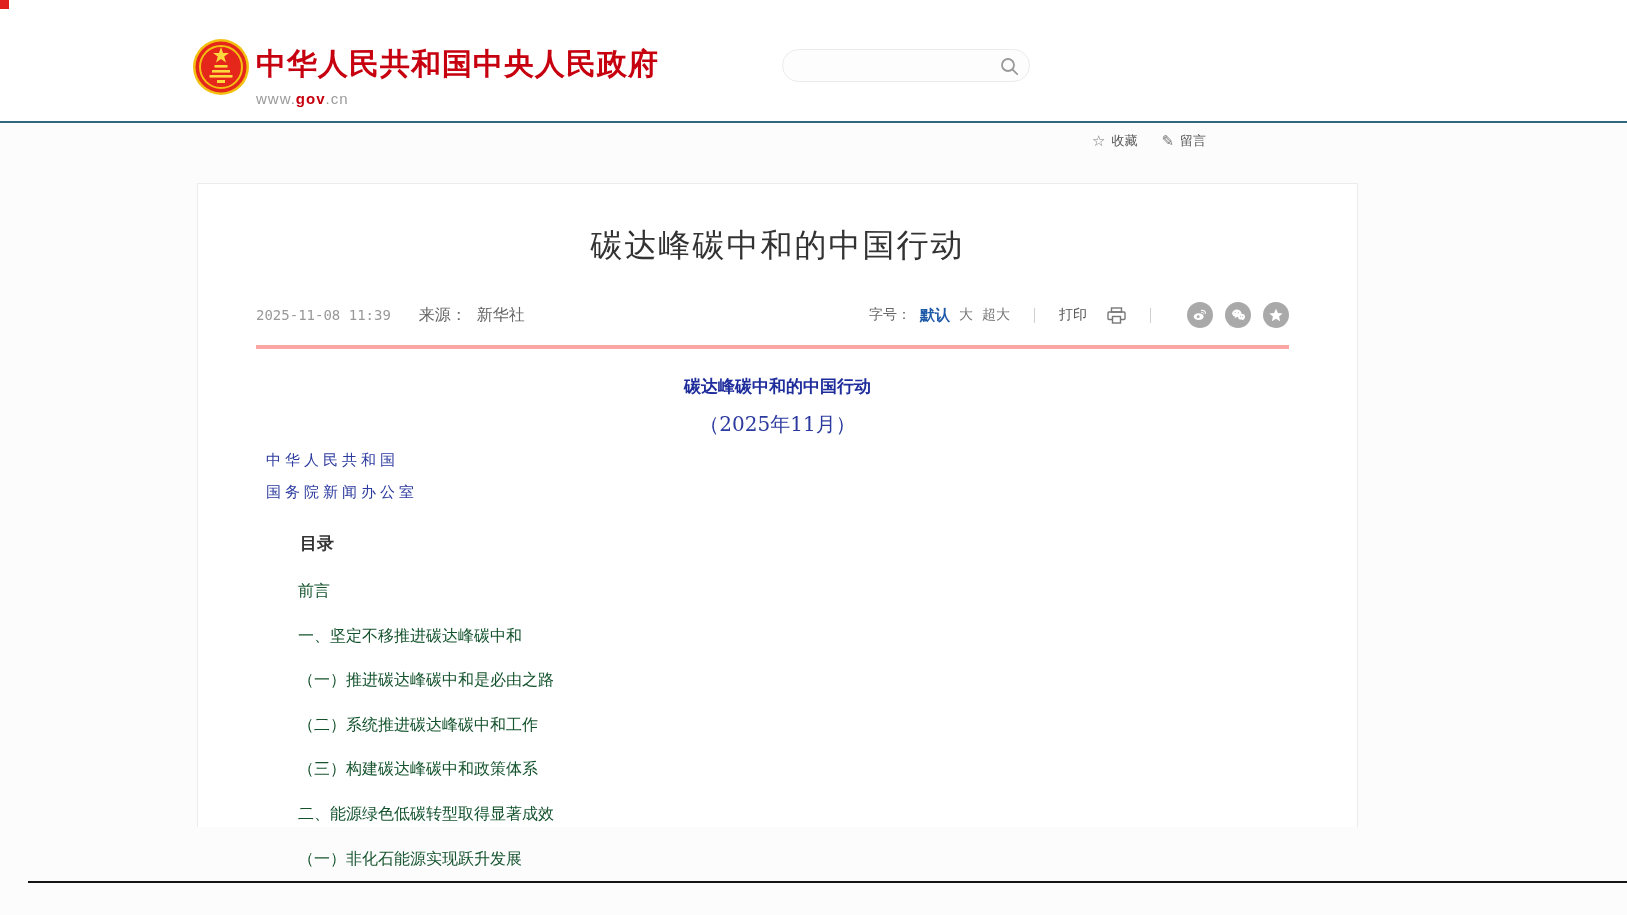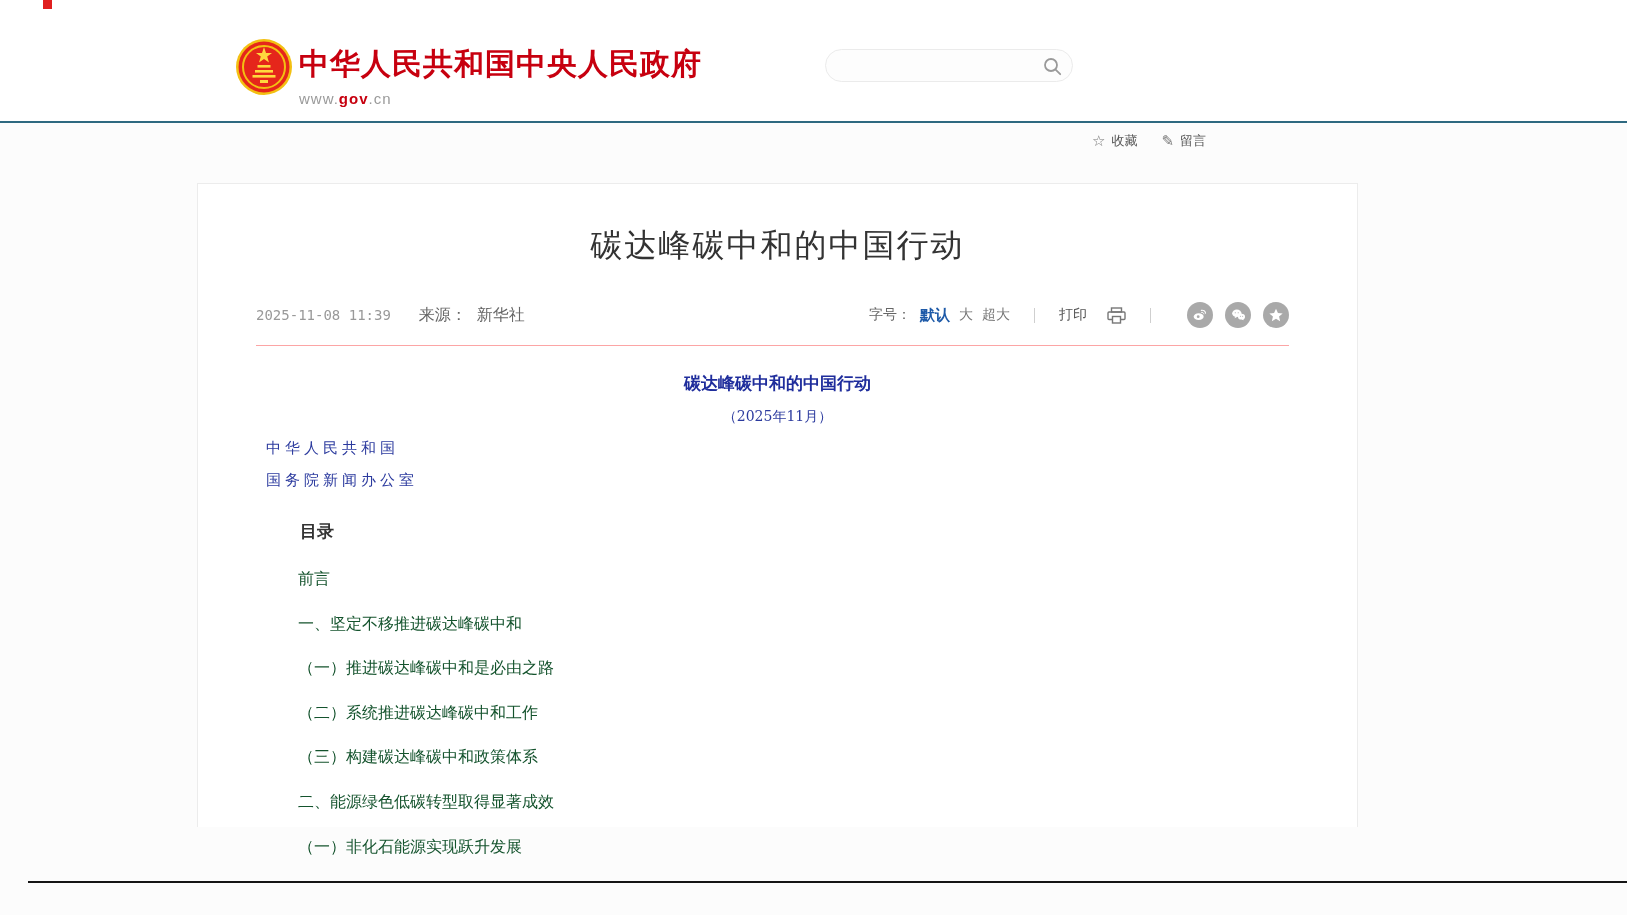--- a/index.html
+++ b/index.html
@@ -2,21 +2,21 @@
 <html><head>
 <meta charset="utf-8">
 <style>
   * { margin:0; padding:0; box-sizing:border-box; }
   html,body { width:1627px; height:915px; }
   body {
     position:relative; overflow:hidden; background:#ffffff;
     font-family:"Liberation Sans", sans-serif; color:#333;
   }
   
-  .header { position:absolute; top:0; left:0; width:1414px; height:121px; background:#fff;margin-left:43px; }
+  .header { position:absolute; top:0; left:0; width:1414px; height:121px; background:#fff; }
   .corner-dot { position:absolute; left:0; top:0; width:9px; height:9px; background:#e01f1f; }
   .logo { position:absolute; left:192px; top:38px; width:58px; height:58px; }
   .site-block { position:absolute; left:256px; top:44px; }
   .site-title { font-size:30px; font-weight:bold; color:#c7000f; letter-spacing:1px; }
   .site-url { font-size:15px; color:#9a9a9a; margin-top:5px; letter-spacing:1px; }
   .site-url .gov { color:#c7000f; font-weight:bold; }
   .search-box { position:absolute; left:782px; top:49px; width:248px; height:33px;
     border:1px solid #ebebeb; border-radius:17px; background:#fdfdfd; }
   .search-box input { position:absolute; left:14px; top:1px; width:195px; height:29px;
     border:none; outline:none; background:transparent; font-size:14px; color:#333; }
@@ -31,37 +31,37 @@
   .actions { position:absolute; top:132px; left:1092px; display:flex; gap:24px;
     font-size:13px; color:#555; }
   .action { display:flex; align-items:center; gap:6px; cursor:pointer; }
   .action .ic { color:#777; font-size:15px; }
   
   .card { position:absolute; left:197px; top:183px; width:1161px; height:644px;
     background:#fff; border:1px solid #ececec; border-bottom:none; }
   .article-title { margin:40px 0 0; text-align:center; font-size:32px; font-weight:400;
     color:#333; letter-spacing:2px; }
   .meta-row { display:flex; justify-content:space-between; align-items:center;
-    margin:34px 68px 0 58px; padding-bottom:17px; border-bottom:1px solid #fca5a5; }
+    margin:34px 68px 0 58px; padding-bottom:17px; border-bottom:4px solid #fca5a5; }
   .meta-left { display:flex; align-items:baseline; gap:28px; }
   .date { font-family:"DejaVu Sans Mono", monospace; font-size:14px; color:#999; }
   .source { font-size:16px; color:#666; }
   .source .val { margin-left:10px; }
   .meta-right { display:flex; align-items:center; font-size:14px; color:#666; }
   .size-option { margin-left:9px; color:#777; cursor:pointer; }
   .size-option.active { color:#1e5aa8; font-weight:bold; font-size:15px; }
   .vdiv { width:1px; height:15px; background:#cfcfcf; margin:0 24px; }
   .print-btn { display:flex; align-items:center; gap:20px; color:#555; cursor:pointer; }
   .share-circle { width:26px; height:26px; border-radius:50%; background:#a9a9a9;
     display:flex; align-items:center; justify-content:center; margin-left:12px; cursor:pointer; }
   
   .body-col { margin:0 68px; font-size:16px; color:#333; }
   .intro { margin-top:50px; text-indent:2em; line-height:1.6; }
   .doc-title { text-align:center; margin-top:26px; font-size:17px; font-weight:bold; color:#1f2d9c; }
-  .doc-date { text-align:center; margin-top:13px; font-size:14px; color:#2b3a9e;
+  .doc-date { text-align:center; margin-top:13px; font-size:20px; color:#2b3a9e;
     font-family:"DejaVu Serif", serif; }
   .doc-org { text-align:left; margin-top:13px; font-size:15px; color:#2b3a9e;
     font-family:"DejaVu Serif", serif; letter-spacing:4px; }
   .toc-heading { margin-top:30px; font-size:17px; font-weight:bold; color:#333; text-indent:2em; }
   .toc-item { margin-top:27px; text-indent:2em; color:#14532d; line-height:1.1; }
   .bottom-line { position:absolute; left:28px; top:881px; width:1599px; height:2px; background:#151515; }
 </style>
 </head>
 <body>
 

